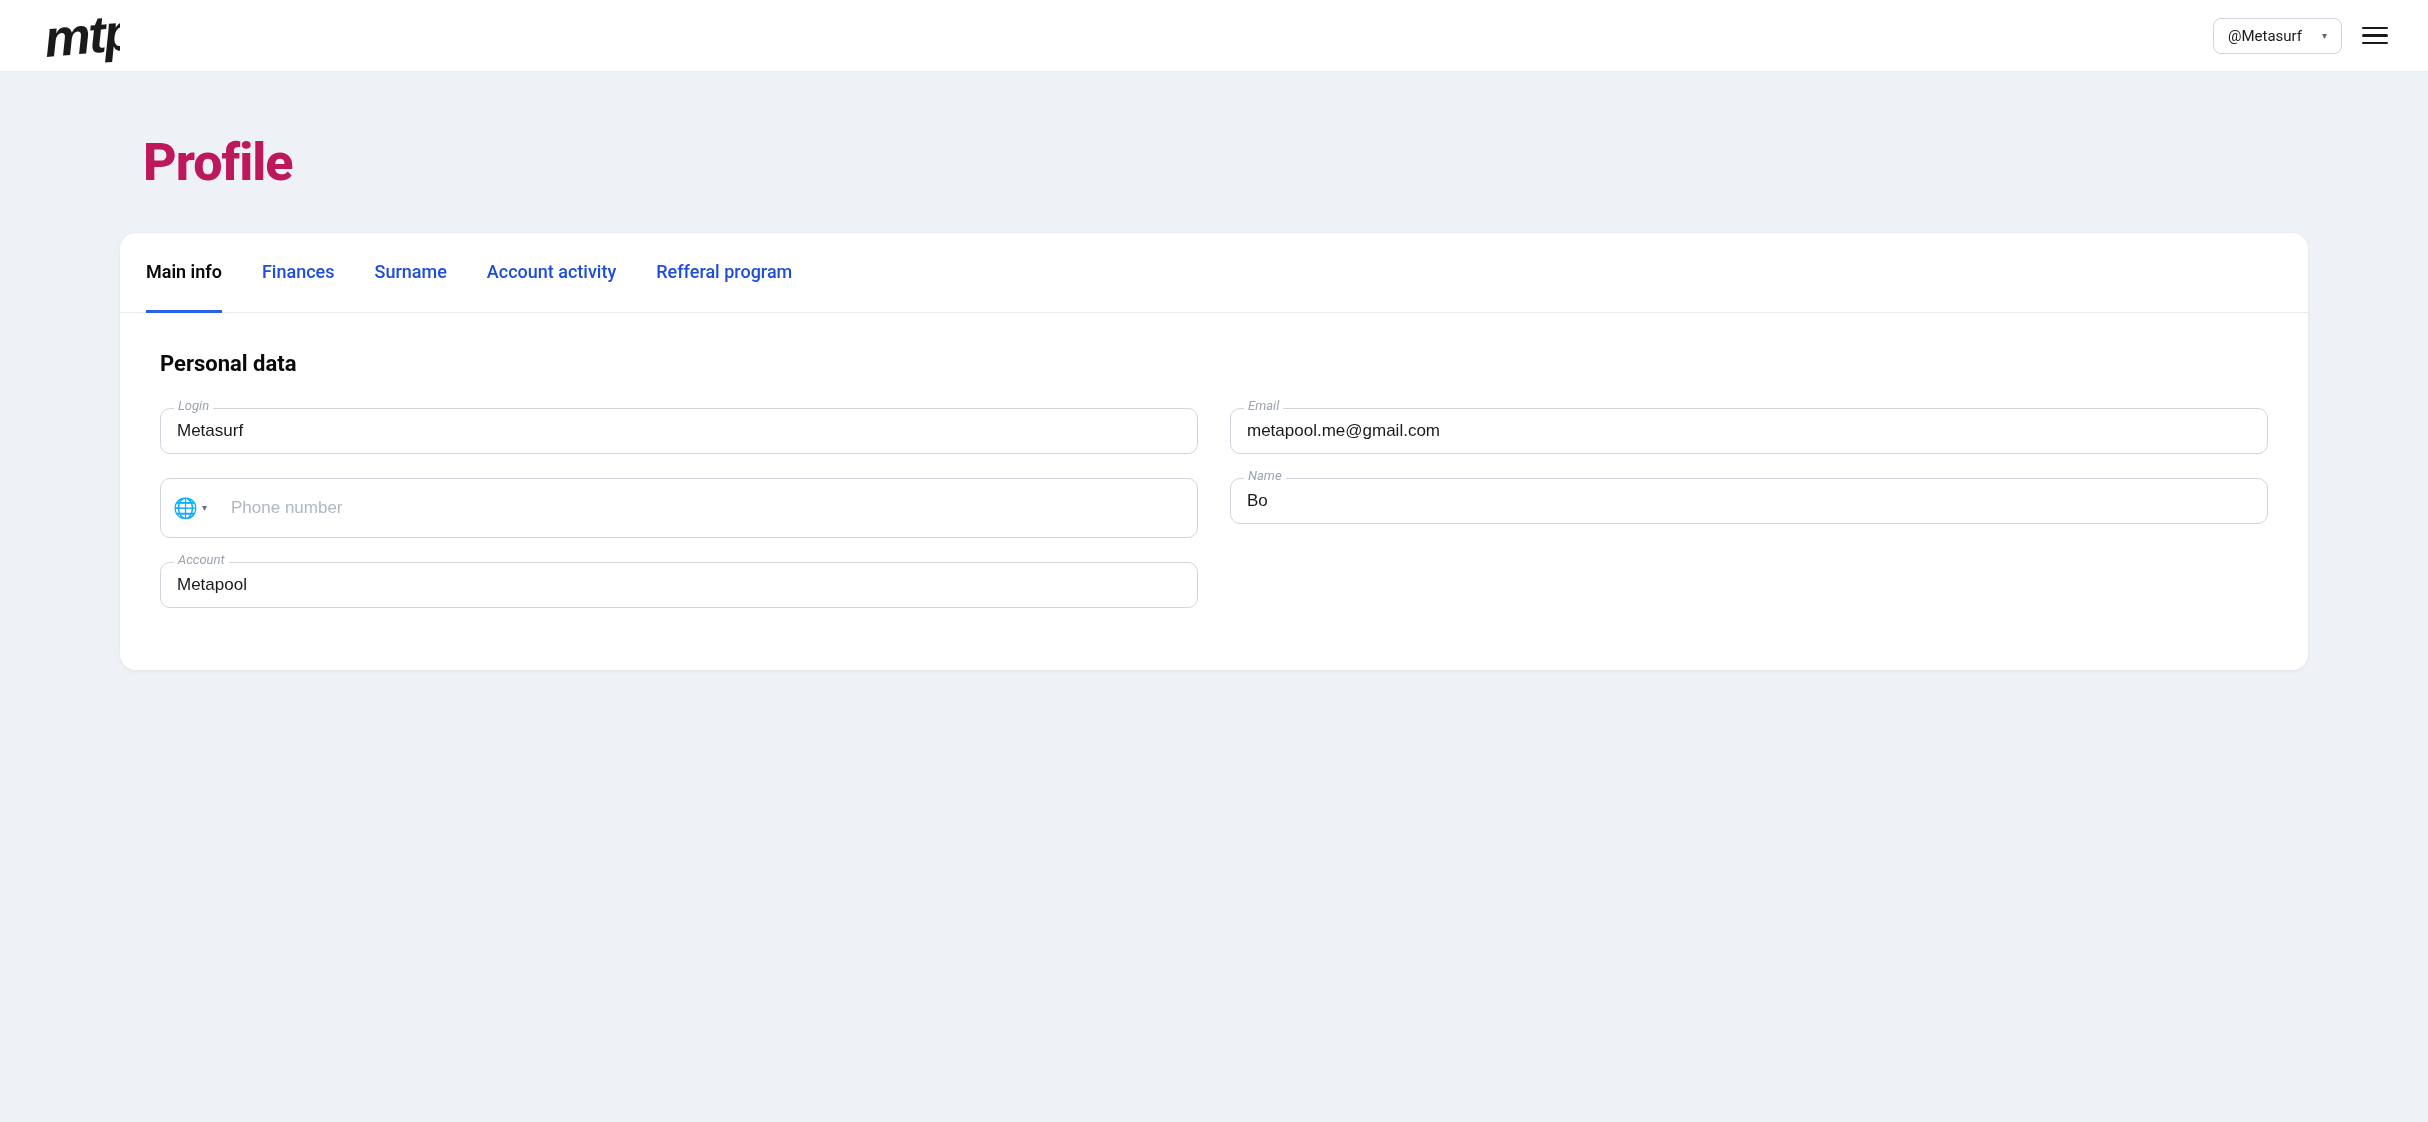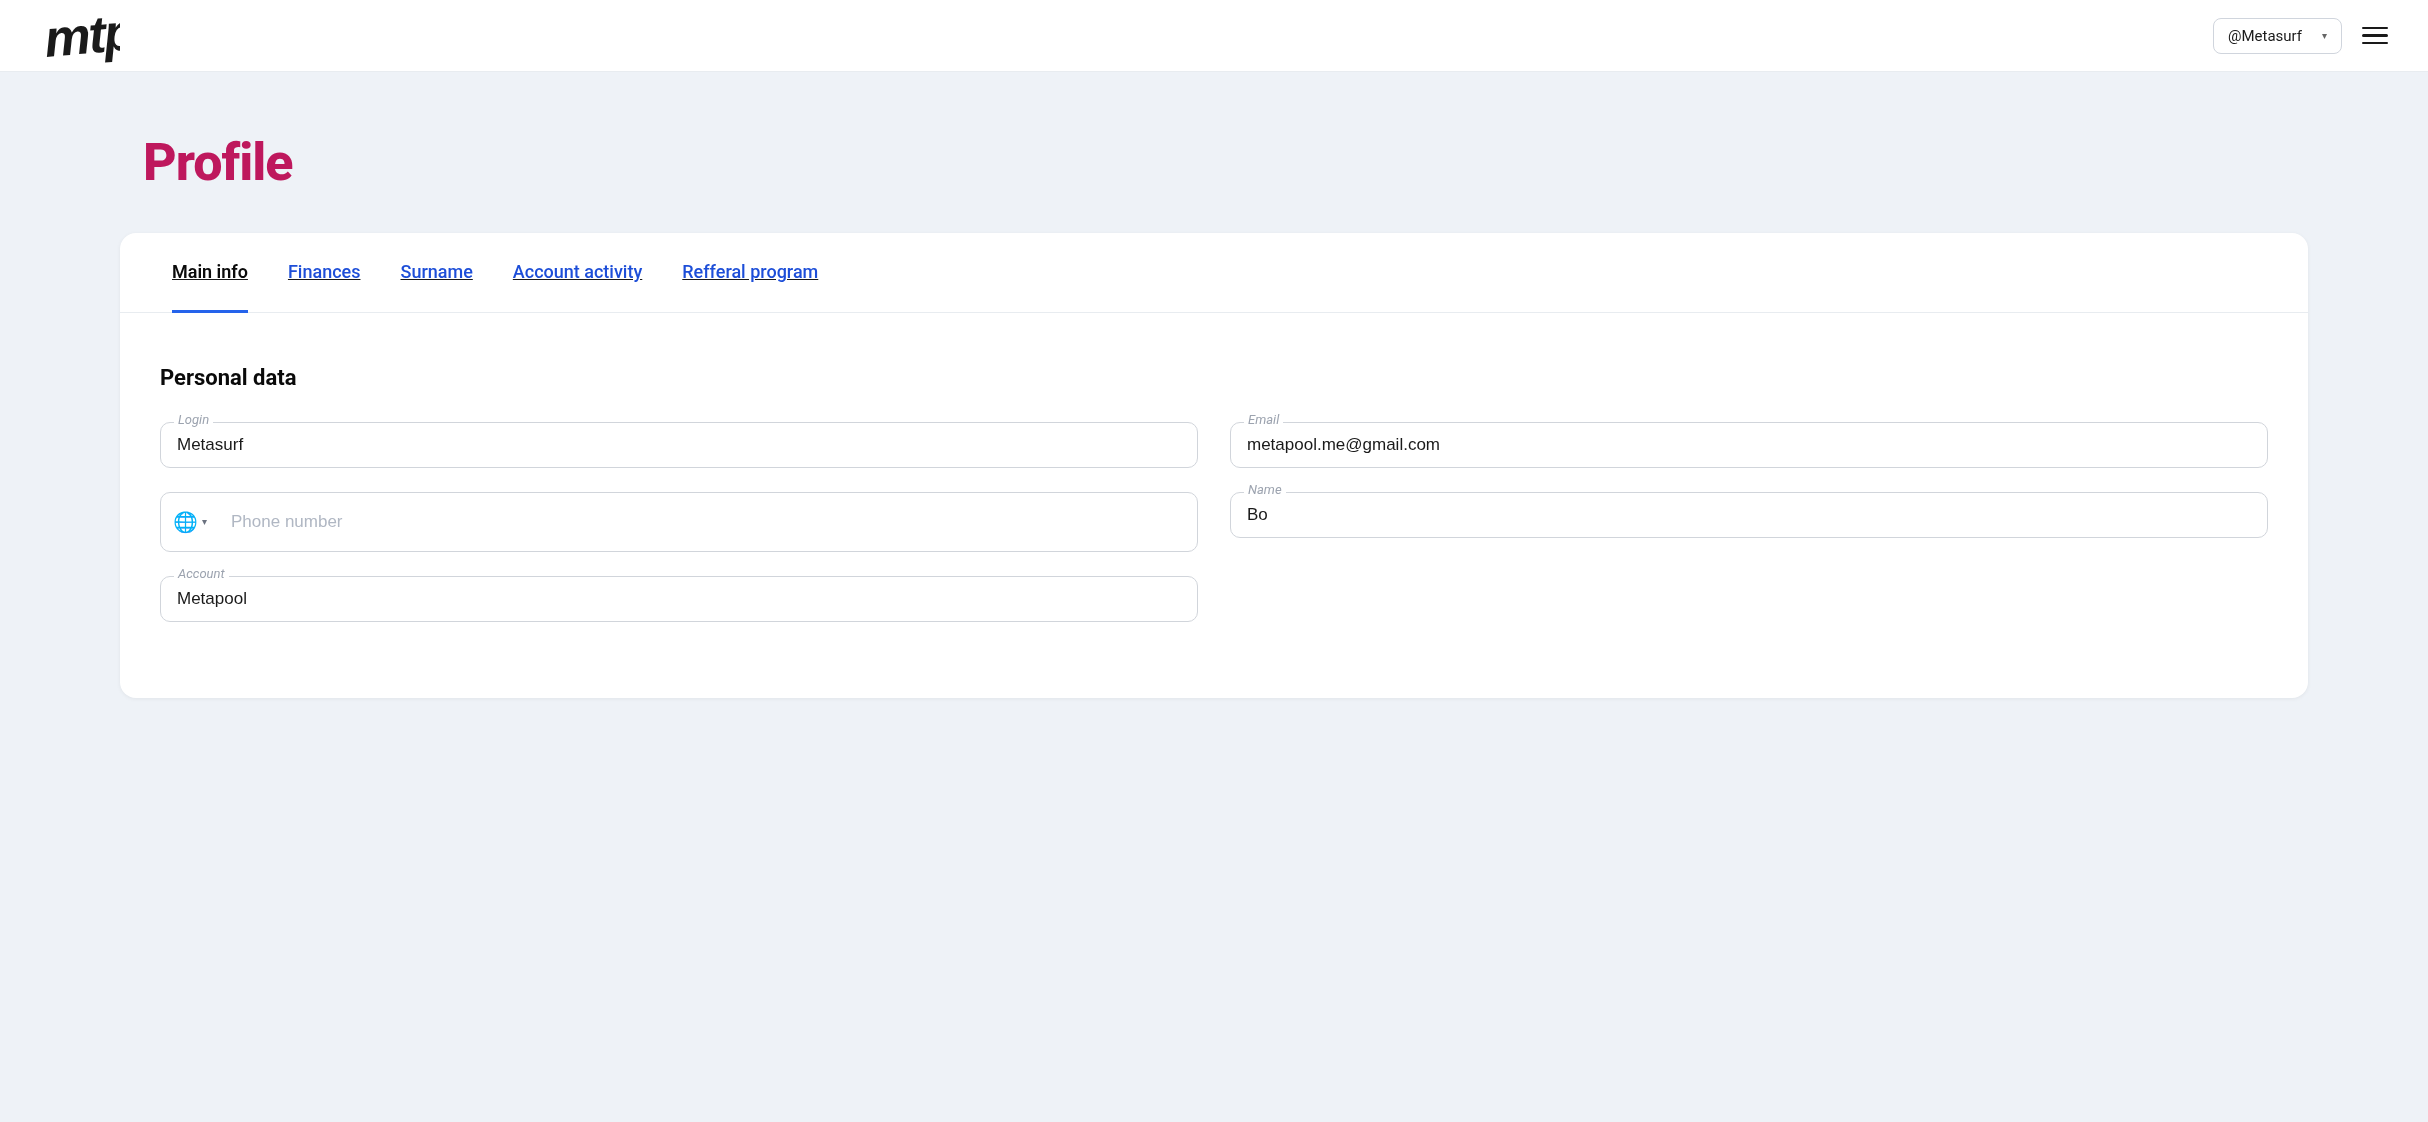--- a/index.html
+++ b/index.html
@@ -98,24 +98,23 @@
       background: #ffffff;
       border-radius: 16px;
       padding: 0;
       box-shadow: 0 1px 4px rgba(0,0,0,0.06);
     }
 
     
     .tabs {
       display: flex;
       align-items: flex-end;
-      padding: 0 52px;
+      padding: 0 26px;
       border-bottom: 1.5px solid #e8ecf0;
       gap: 0;
-      text-decoration: underline;
     }
 
     .tab {
       padding: 28px 0;
       margin-right: 40px;
       font-size: 18px;
       font-weight: 500;
       color: #1d4ed8;
       cursor: pointer;
       position: relative;
@@ -125,21 +124,21 @@
     }
 
     .tab.active {
       color: #0a0a0a;
       font-weight: 600;
       border-bottom: 3px solid #2563eb;
     }
 
     
     .card-content {
-      padding: 52px 40px;
+      padding: 38px 40px;
       border-radius: 21px;
     }
 
     .section-title {
       font-size: 22px;
       font-weight: 700;
       color: #0a0a0a;
       margin-bottom: 32px;
     }
 

